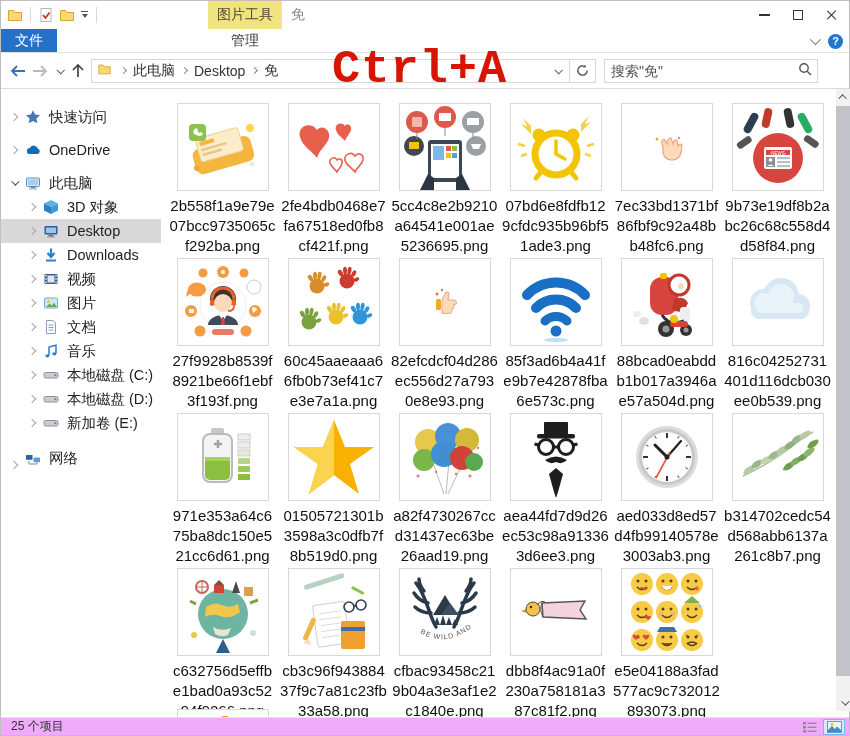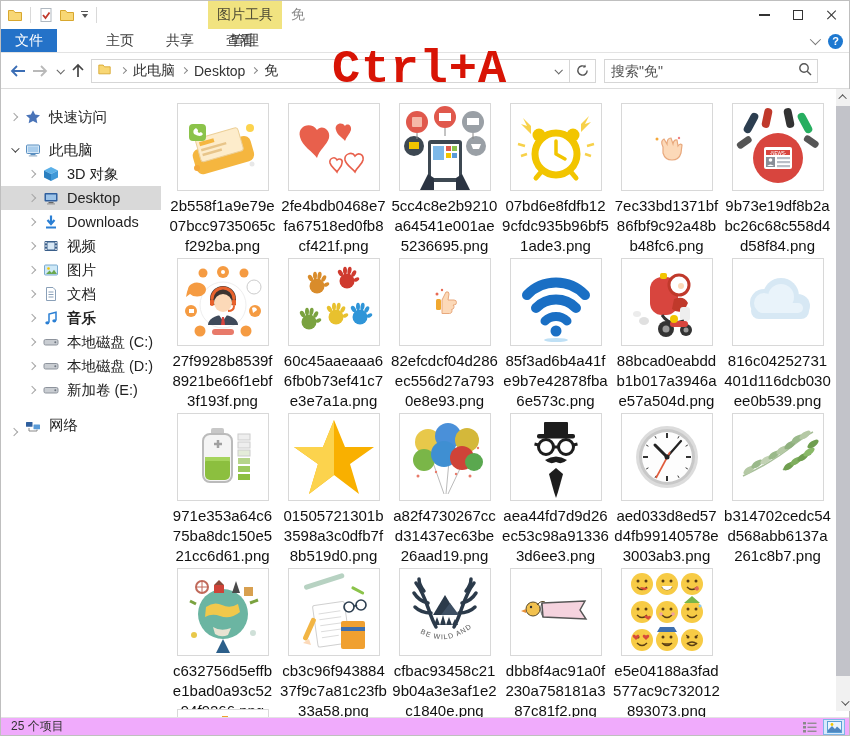--- a/index.html
+++ b/index.html
@@ -126,25 +126,20 @@
           <span class="ic-max"></span>
         </div>
       <div class="cap-btn">
           <span class="ic-close"></span>
         </div>
     </div>
   </div>
 
   <div class="tabrow">
     <div class="file-tab">文件</div>
-    <div id="ribbonTabs" style="display:flex;margin-left:8px;">
-        <div class="rtab">主页</div>
-        <div class="rtab">共享</div>
-        <div class="rtab">查看</div>
-      </div>
     <div class="manage-tab">管理</div>
     <div class="ribbon-right">
       <span class="chev-expand"></span>
       <span class="help-ic">?</span>
     </div>
   </div>
 
   <div class="navrow">
     <div class="nav-arrows">
       <span>
@@ -204,20 +199,29 @@
         <div class="side-item" style="padding-left: 10px;">
           <span class="chev right"></span>
           <span class="ic">
             <svg width="16" height="16" viewBox="0 0 16 16">
               <path d="M8 1.2 l2.1 4.4 4.9 .6 -3.6 3.3 .95 4.8 L8 11.9 3.65 14.3 4.6 9.5 1 6.2 l4.9-.6z" fill="#4a74b8"></path>
             </svg>
           </span>
           <span>快速访问</span>
         </div>
         <div class="side-item gap-top" style="padding-left: 10px;">
+          <span class="chev right"></span>
+          <span class="ic">
+            <svg width="16" height="16" viewBox="0 0 16 16">
+              <path d="M4.2 12 a3.1 3.1 0 0 1 .7-6.1 A4.4 4.4 0 0 1 13 6.8 a2.7 2.7 0 0 1 -.5 5.2z" fill="#0d6cbd"></path>
+            </svg>
+          </span>
+          <span>OneDrive</span>
+        </div>
+        <div class="side-item gap-top" style="padding-left: 10px;">
           <span class="chev down"></span>
           <span class="ic">
             <svg width="16" height="16" viewBox="0 0 16 16">
               <rect x="1.5" y="3" width="13" height="8.5" rx="1" fill="#d7e8f7" stroke="#5a8fc0"></rect>
               <rect x="3" y="4.5" width="10" height="5.5" fill="#a9cdec"></rect>
               <rect x="5.5" y="12" width="5" height="1.3" fill="#5a8fc0"></rect>
               <rect x="3.8" y="13.3" width="8.4" height="1.2" fill="#9ab4cc"></rect>
             </svg>
           </span>
           <span>此电脑</span>
@@ -287,21 +291,21 @@
         <div class="side-item" style="padding-left: 28px;">
           <span class="chev right"></span>
           <span class="ic">
             <svg width="16" height="16" viewBox="0 0 16 16">
               <path d="M3.5 1.5 h6.5 l2.5 2.5 v10.5 h-9z" fill="#fff" stroke="#8aa0b8"></path>
               <path d="M5.5 6 h5 M5.5 8.5 h5 M5.5 11 h5" stroke="#8aa0b8"></path>
             </svg>
           </span>
           <span>文档</span>
         </div>
-        <div class="side-item" style="padding-left: 28px; font-weight: bold;">
+        <div class="side-item" style="padding-left: 28px;">
           <span class="chev right"></span>
           <span class="ic">
             <svg width="16" height="16" viewBox="0 0 16 16">
               <path d="M6 12.5 V4 l7-1.8 V10.5" stroke="#2a7fd4" stroke-width="1.5" fill="none"></path>
               <ellipse cx="4.3" cy="12.8" rx="2" ry="1.6" fill="#2a7fd4"></ellipse>
               <ellipse cx="11.3" cy="10.8" rx="2" ry="1.6" fill="#2a7fd4"></ellipse>
             </svg>
           </span>
           <span>音乐</span>
         </div>

